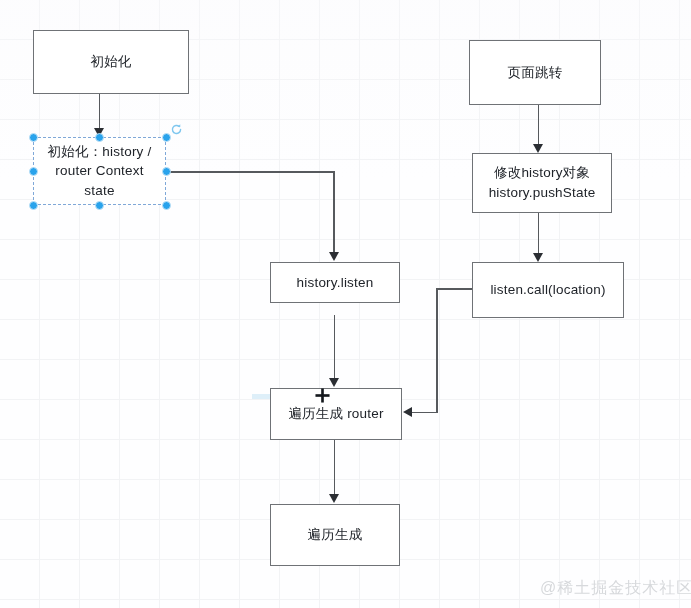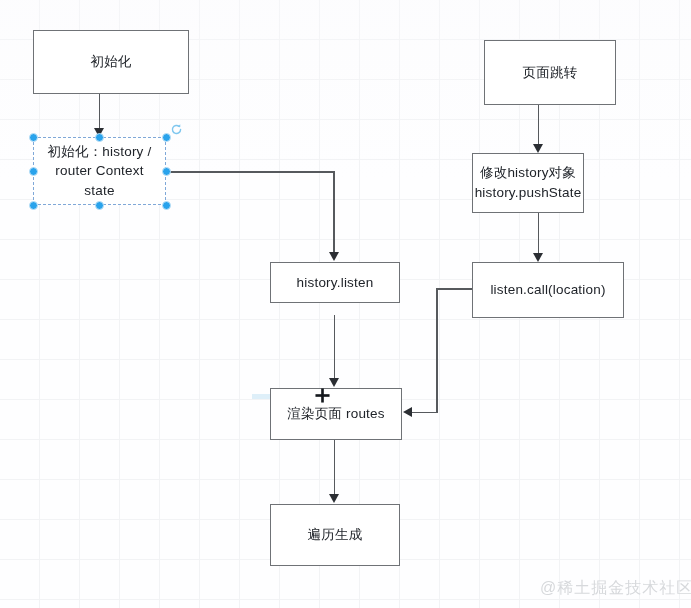--- a/index.html
+++ b/index.html
@@ -162,32 +162,32 @@
 
   <div class="node selected" style="left:33px; top:137px; width:133px; height:68px;">
     <span class="label">初始化：history / router Context state</span>
   </div>
 
   <div class="node" style="left:270px; top:262px; width:130px; height:41px;">
     <span class="label">history.listen</span>
   </div>
 
   <div class="node" style="left:270px; top:388px; width:132px; height:52px;">
-    <span class="label">渲染页面 routes</span>
+    <span class="label">遍历生成 router</span>
   </div>
 
   <div class="node" style="left:270px; top:504px; width:130px; height:62px;">
     <span class="label">遍历生成</span>
   </div>
 
-  <div class="node" style="left:484px; top:40px; width:132px; height:65px;text-align:center;">
+  <div class="node" style="left:469px; top:40px; width:132px; height:65px;text-align:center;">
     <span class="label">页面跳转</span>
   </div>
 
-  <div class="node" style="left:472px; top:153px; width:112px; height:60px;">
+  <div class="node" style="left:472px; top:153px; width:140px; height:60px;">
     <span class="label">修改history对象 history.pushState</span>
   </div>
 
   <div class="node" style="left:472px; top:262px; width:152px; height:56px;">
     <span class="label">listen.call(location)</span>
   </div>
 
   <div class="sel-wrap">
     <div class="handle" style="left:28.5px;  top:132.5px;"></div>
     <div class="handle" style="left:95px;    top:132.5px;"></div>

